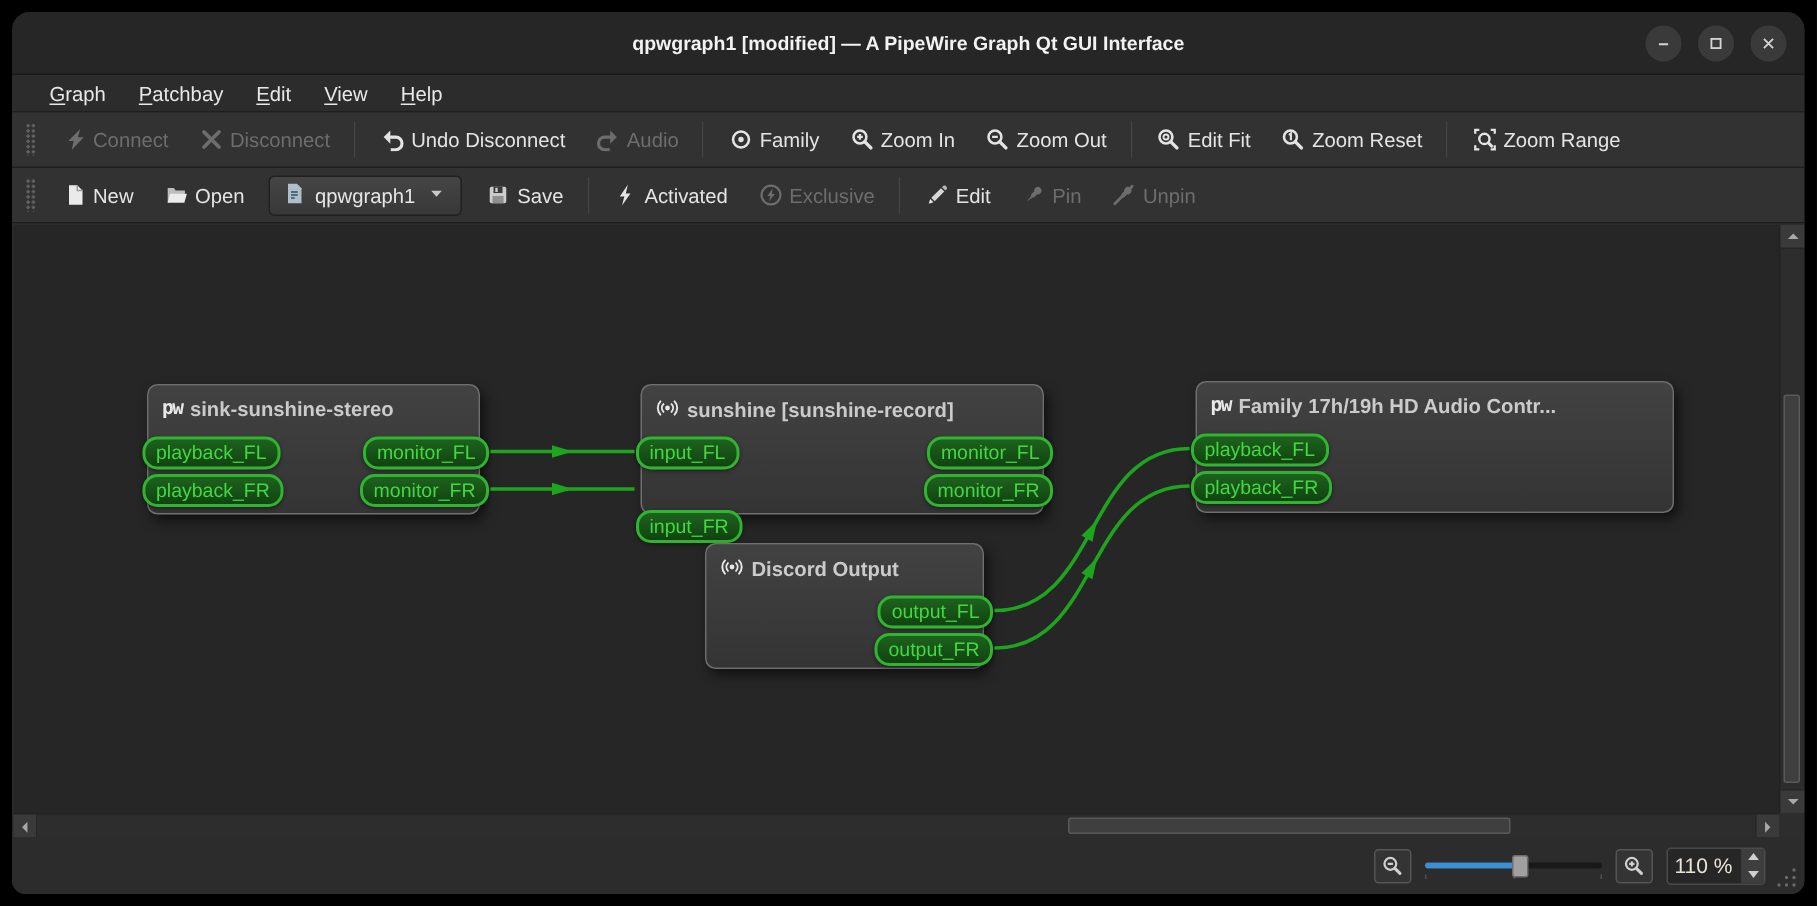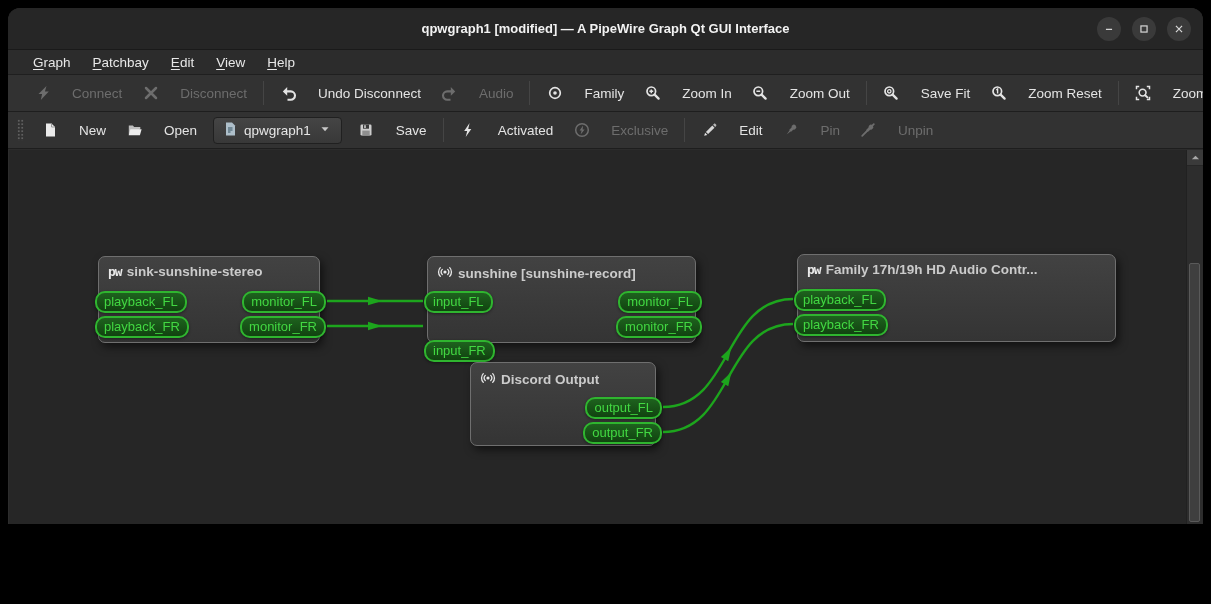--- a/index.html
+++ b/index.html
@@ -1,17 +1,17 @@
 <!DOCTYPE html>
 <html><head>
 <meta charset="utf-8">
 <style>
   * { margin:0; padding:0; box-sizing:border-box; }
   html,body { background:#000; }
-  .stage { position:relative; width:1211px; height:524px; background:#000; overflow:hidden;
+  .stage { position:relative; width:1211px; height:604px; background:#000; overflow:hidden;
            font-family:"Liberation Sans", sans-serif;padding-left:40px; }
   .window { position:absolute; left:8px; top:8px; width:1195px; height:588px;
             background:#2c2c2c; border-radius:12px 12px 9px 9px; overflow:hidden; }
 
   
   .titlebar { position:relative; height:42px; background:#262626; display:flex;
               align-items:center; justify-content:center; border-bottom:1px solid #1a1a1a; }
   .titlebar .title { color:#f2f2f2; font-size:13px; font-weight:bold; }
   .winbtns { position:absolute; right:12px; top:9px; display:flex; gap:11px; }
   .winbtn { width:24px; height:24px; border-radius:50%; background:#3a3a3a; display:flex;
@@ -23,21 +23,21 @@
              padding-left:14px; border-bottom:1px solid #1f1f1f; }
   .menu-item { color:#e8e8e8; font-size:13.5px; padding:2px 11px; }
   .menu-item u { text-decoration:underline; text-underline-offset:2px; }
 
   
   .toolbar { height:37px; background:#323232; display:flex; align-items:center;
              padding:0 6px; border-bottom:1px solid #1e1e1e; }
   .tb-handle { width:7px; height:22px; margin:0 7px 0 3px;
                background-image:radial-gradient(#606060 1px, transparent 1.1px);
                background-size:3.5px 3.5px; }
-  .tb-item { display:flex; align-items:center; gap:21px; padding:6px 10px; border-radius:3px;
+  .tb-item { display:flex; align-items:center; gap:4px; padding:6px 10px; border-radius:3px;
              color:#e4e4e4; font-size:13.5px; white-space:nowrap; }
   .tb-item.disabled { color:#6d6d6d; }
   .tb-item .ic { display:flex; width:17px; height:17px; align-items:center; justify-content:center; }
   .tb-sep { width:1px; height:24px; background:#1f1f1f; border-right:1px solid #454545; margin:0 6px; }
   .combo { display:flex; align-items:center; gap:6px; height:27px; padding:0 8px;
            background:linear-gradient(180deg,#454545,#383838); border:1px solid #202020;
            border-radius:4px; color:#e6e6e6; font-size:13.5px; margin:0 6px; }
 
   
   .canvas-wrap { position:relative; height:409px; background:#2c2c2c; }
@@ -193,21 +193,21 @@
         </div>
         <div class="tb-sep"></div>
         <div class="tb-item">
           <span class="ic">
             <svg width="16" height="16" viewBox="0 0 16 16">
               <circle cx="6.3" cy="6.3" r="4.3" fill="none" stroke="currentColor" stroke-width="1.7"></circle>
               <circle cx="6.3" cy="6.3" r="1.7" fill="none" stroke="currentColor" stroke-width="1.3"></circle>
               <path d="M9.6 9.6l4 4" stroke="currentColor" stroke-width="2.3" stroke-linecap="round"></path>
             </svg>
           </span>
-          <span>Save Fit</span>
+          <span>Edit Fit</span>
         </div>
         <div class="tb-item">
           <span class="ic">
             <svg width="16" height="16" viewBox="0 0 16 16">
               <circle cx="6.3" cy="6.3" r="4.3" fill="none" stroke="currentColor" stroke-width="1.7"></circle>
               <path d="M5.3 5l1.3-1v4.5" fill="none" stroke="currentColor" stroke-width="1.4"></path>
               <path d="M9.6 9.6l4 4" stroke="currentColor" stroke-width="2.3" stroke-linecap="round"></path>
             </svg>
           </span>
           <span>Zoom Reset</span>

